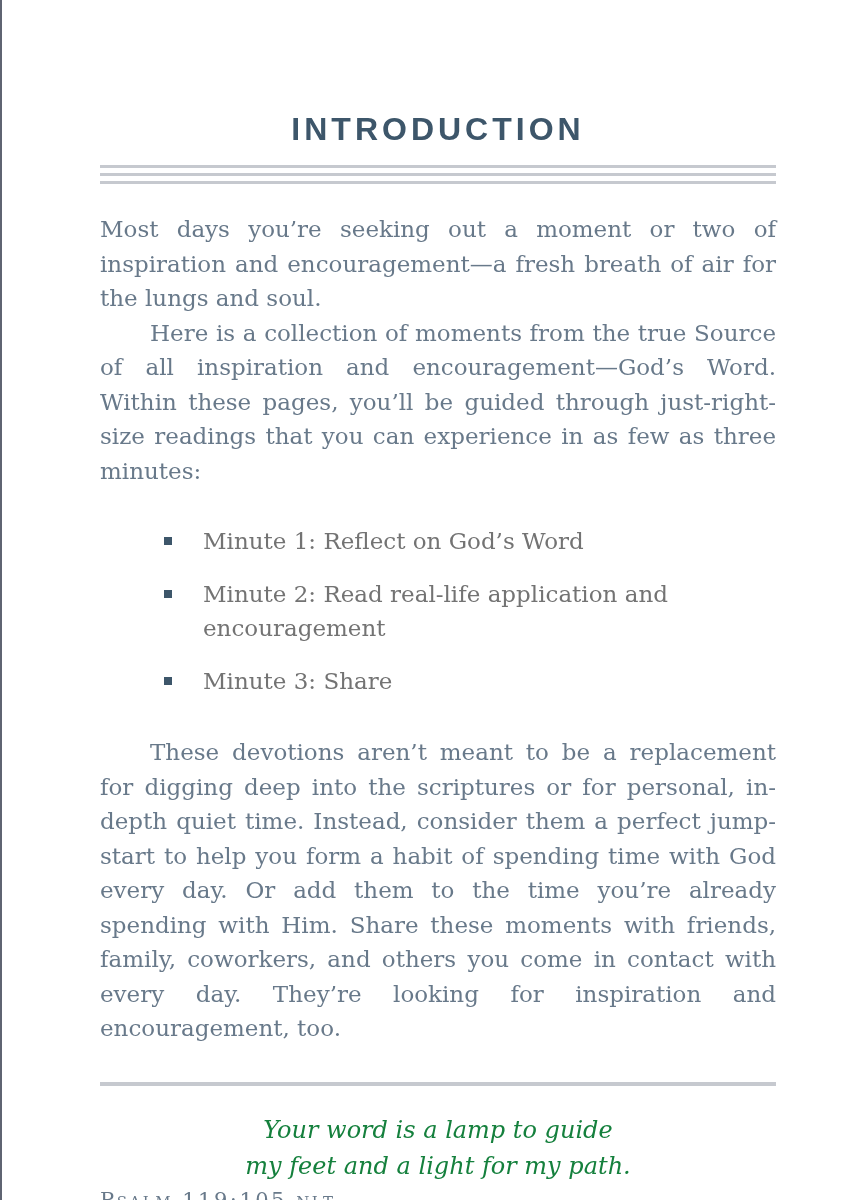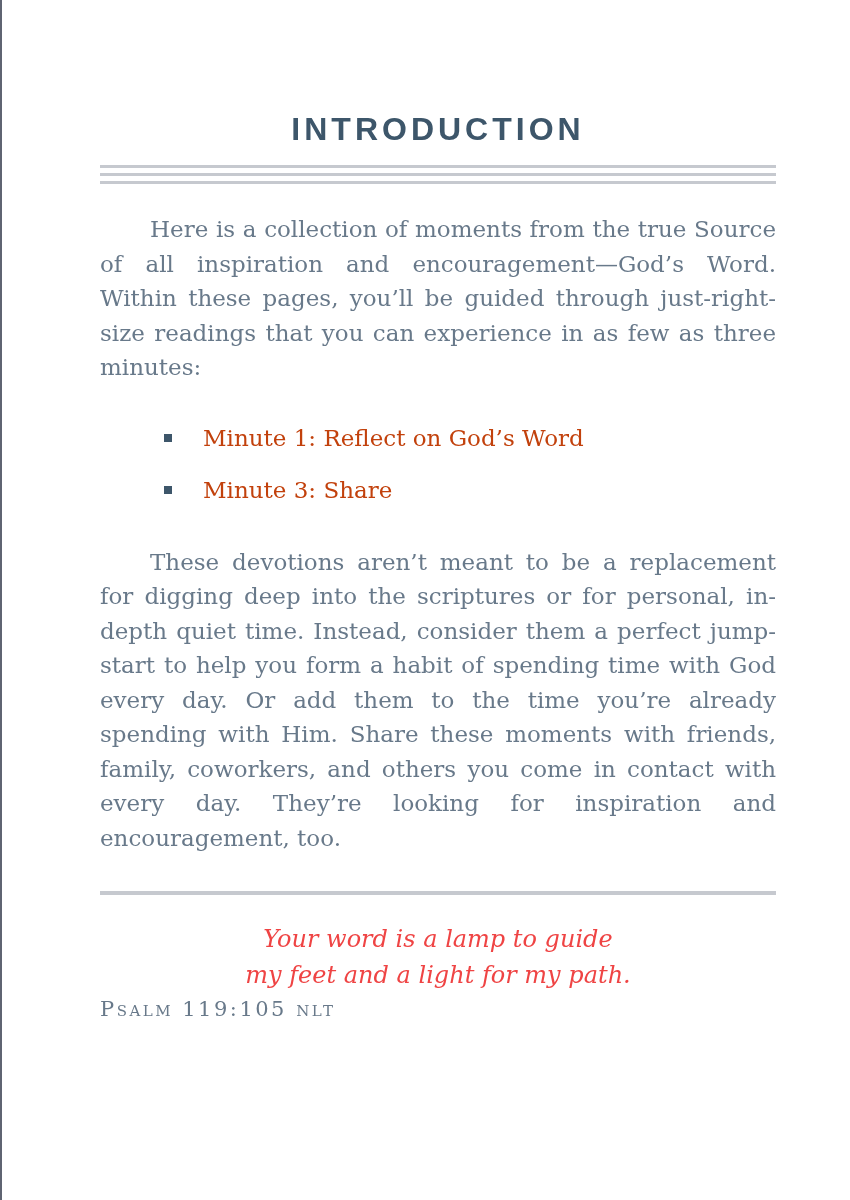--- a/index.html
+++ b/index.html
@@ -38,42 +38,42 @@
   .body-text {
     margin-top:28px;
     color:#68798a;
     font-size:23px;
     line-height:34.5px;
     text-align:justify;
   }
   .body-text p { margin:0; }
   .body-text p.indent { text-indent:50px; }
   .minutes-list { margin:36px 0 0 64px; }
-  .list-item { display:flex; margin-bottom:18px; color:#c2410c; }
+  .list-item { display:flex; margin-bottom:18px; color:#737373; }
   .list-item:last-child { margin-bottom:0; }
   .bullet {
     width:8px; height:8px;
     background:#3d566a;
     margin-top:13px; margin-right:31px;
     flex:none;
   }
   .li-text { max-width:520px; text-align:left; }
   p.after-list { margin-top:37px; }
   .divider-single {
     margin-top:36px;
     height:4px;
     background:#c6c9cf;
   }
   .quote {
     margin-top:26px;
     text-align:center;
     font-style:italic;
     font-size:24px;
     line-height:36px;
-    color:#ef4444;
+    color:#15803d;
   }
   .attribution {
     margin-top:4px;
     text-align:left;
     font-variant:small-caps;
     font-size:21px;
     letter-spacing:2.5px;
     color:#68798a;
   }
 </style>
@@ -86,26 +86,31 @@
 
   <h1 class="title">INTRODUCTION</h1>
 
   <div class="divider-triple">
     <div class="bar"></div>
     <div class="bar"></div>
     <div class="bar"></div>
   </div>
 
   <div class="body-text">
+    <p>Most days you’re seeking out a moment or two of inspiration and encouragement—a fresh breath of air for the lungs and soul.</p>
     <p class="indent">Here is a collection of moments from the true Source of all inspiration and encouragement—God’s Word. Within these pages, you’ll be guided through just-right-size readings that you can experience in as few as three minutes:</p>
 
     <div class="minutes-list">
       <div class="list-item">
         <span class="bullet"></span>
         <span class="li-text">Minute 1: Reflect on God’s Word</span>
+      </div>
+      <div class="list-item">
+        <span class="bullet"></span>
+        <span class="li-text">Minute 2: Read real-life application and encouragement</span>
       </div>
       <div class="list-item">
         <span class="bullet"></span>
         <span class="li-text">Minute 3: Share</span>
       </div>
     </div>
 
     <p class="indent after-list">These devotions aren’t meant to be a replacement for digging deep into the scriptures or for personal, in-depth quiet time. Instead, consider them a perfect jump-start to help you form a habit of spending time with God every day. Or add them to the time you’re already spending with Him. Share these moments with friends, family, coworkers, and others you come in contact with every day. They’re looking for inspiration and encouragement, too.</p>
   </div>
 

